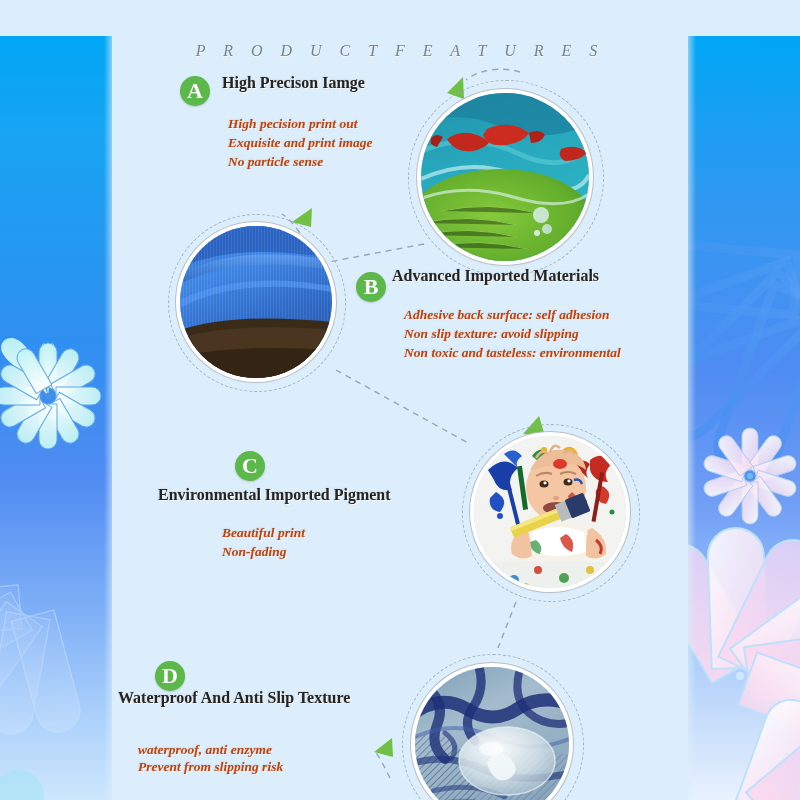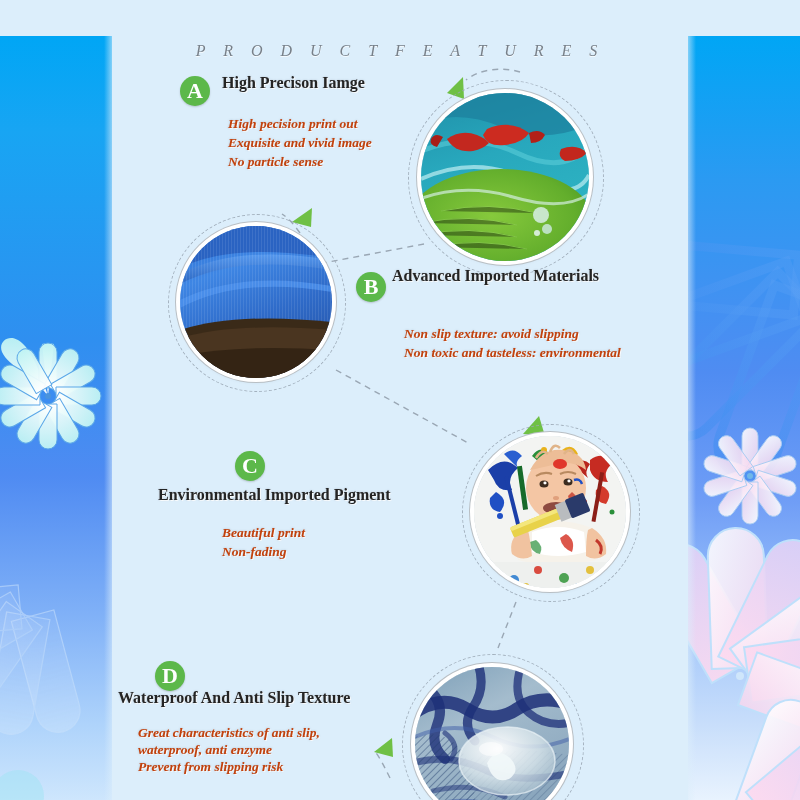--- a/index.html
+++ b/index.html
@@ -320,21 +320,21 @@
       </g>
       <circle cx="120" cy="122" r="8" fill="#e5f6ff" opacity=".75"></circle>
       <circle cx="126" cy="136" r="5" fill="#ddf2ff" opacity=".7"></circle>
       <circle cx="116" cy="140" r="3" fill="#eef9ff" opacity=".8"></circle>
     </svg>
   </div>
 
   <div class="badge" style="left:180px;top:40px;">A</div>
   <div class="feat-title" style="left:222px;top:38px;">High Precison Iamge</div>
   <div class="feat-body" style="left:228px;top:78px;">High pecision print out</div>
-  <div class="feat-body" style="left:228px;top:97px;">Exquisite and vivid image</div>
+  <div class="feat-body" style="left:228px;top:97px;">Exquisite and print image</div>
   <div class="feat-body" style="left:228px;top:116px;">No particle sense</div>
 
   <div class="dash-ring" style="left:168px;top:178px;width:176px;height:176px;"></div>
   <div class="photo" style="left:180px;top:190px;width:152px;height:152px;">
     <svg width="152" height="152" viewBox="0 0 152 152">
       <defs>
         <linearGradient id="fabB" x1="0" y1="0" x2="0.4" y2="1">
           <stop offset="0" stop-color="#2d6fd0"></stop>
           <stop offset="35%" stop-color="#3e86e4"></stop>
           <stop offset="70%" stop-color="#2e6ac8"></stop>
@@ -355,20 +355,21 @@
       <path d="M0 82 q60 -32 152 -16 L152 60 Q60 44 0 74 Z" fill="#4f93ee" opacity=".75"></path>
       <rect width="152" height="110" fill="url(#weaveB)"></rect>
       <path d="M0 104 q56 -18 152 -8 L152 152 L0 152 Z" fill="#3a2a18"></path>
       <path d="M0 112 q56 -16 152 -8 L152 152 L0 152 Z" fill="#4a3520"></path>
       <path d="M0 130 q60 -12 152 -6 L152 152 L0 152 Z" fill="#2e2112" opacity=".8"></path>
     </svg>
   </div>
 
   <div class="badge" style="left:356px;top:236px;">B</div>
   <div class="feat-title" style="left:392px;top:231px;">Advanced Imported Materials</div>
+  <div class="feat-body" style="left:404px;top:269px;">Adhesive back surface: self adhesion</div>
   <div class="feat-body" style="left:404px;top:288px;">Non slip texture: avoid slipping</div>
   <div class="feat-body" style="left:404px;top:307px;">Non toxic and tasteless: environmental</div>
 
   <div class="dash-ring" style="left:462px;top:388px;width:176px;height:176px;"></div>
   <div class="photo" style="left:474px;top:400px;width:152px;height:152px;">
     <svg width="152" height="152" viewBox="0 0 152 152">
       <rect width="152" height="152" fill="#f3f4f2"></rect>
 
       <g>
         <path d="M14 34 q16 -16 30 -2 q-12 10 -6 22 q-14 2 -18 -10 Z" fill="#1b3fa8"></path>
@@ -481,17 +482,16 @@
 
       <ellipse cx="92" cy="94" rx="48" ry="34" fill="url(#dropD)"></ellipse>
       <ellipse cx="92" cy="94" rx="48" ry="34" fill="none" stroke="#e9f2f6" stroke-width="1.5" opacity=".7"></ellipse>
       <path d="M72 96 q10 -18 24 -4 q10 12 -2 20 q-16 6 -22 -16 Z" fill="#f2f8fa" opacity=".9"></path>
       <ellipse cx="76" cy="82" rx="12" ry="7" fill="#ffffff" opacity=".55"></ellipse>
     </svg>
   </div>
 
   <div class="badge" style="left:155px;top:625px;">D</div>
   <div class="feat-title" style="left:118px;top:653px;">Waterproof And Anti Slip Texture</div>
-  <div class="feat-body" style="left:138px;top:687px;">Great characteristics of anti slip,</div>
   <div class="feat-body" style="left:138px;top:704px;">waterproof, anti enzyme</div>
   <div class="feat-body" style="left:138px;top:721px;">Prevent from slipping risk</div>
 
 </div>
 
 </body></html>

